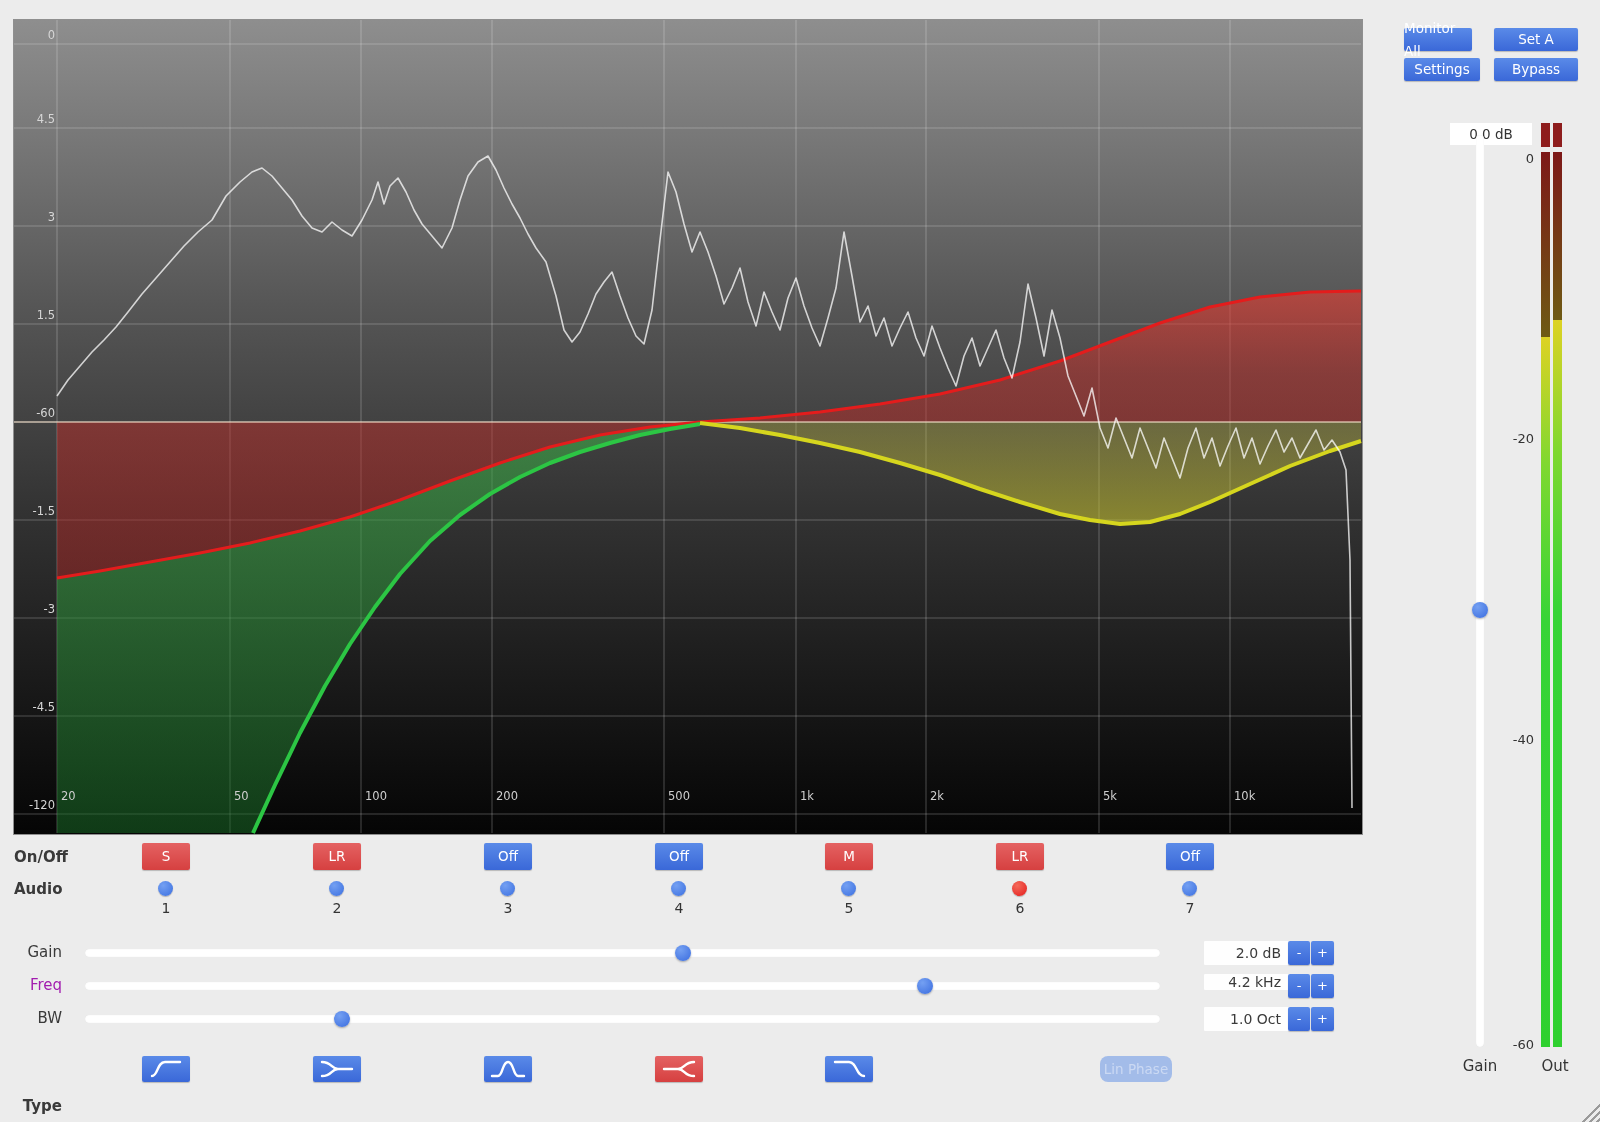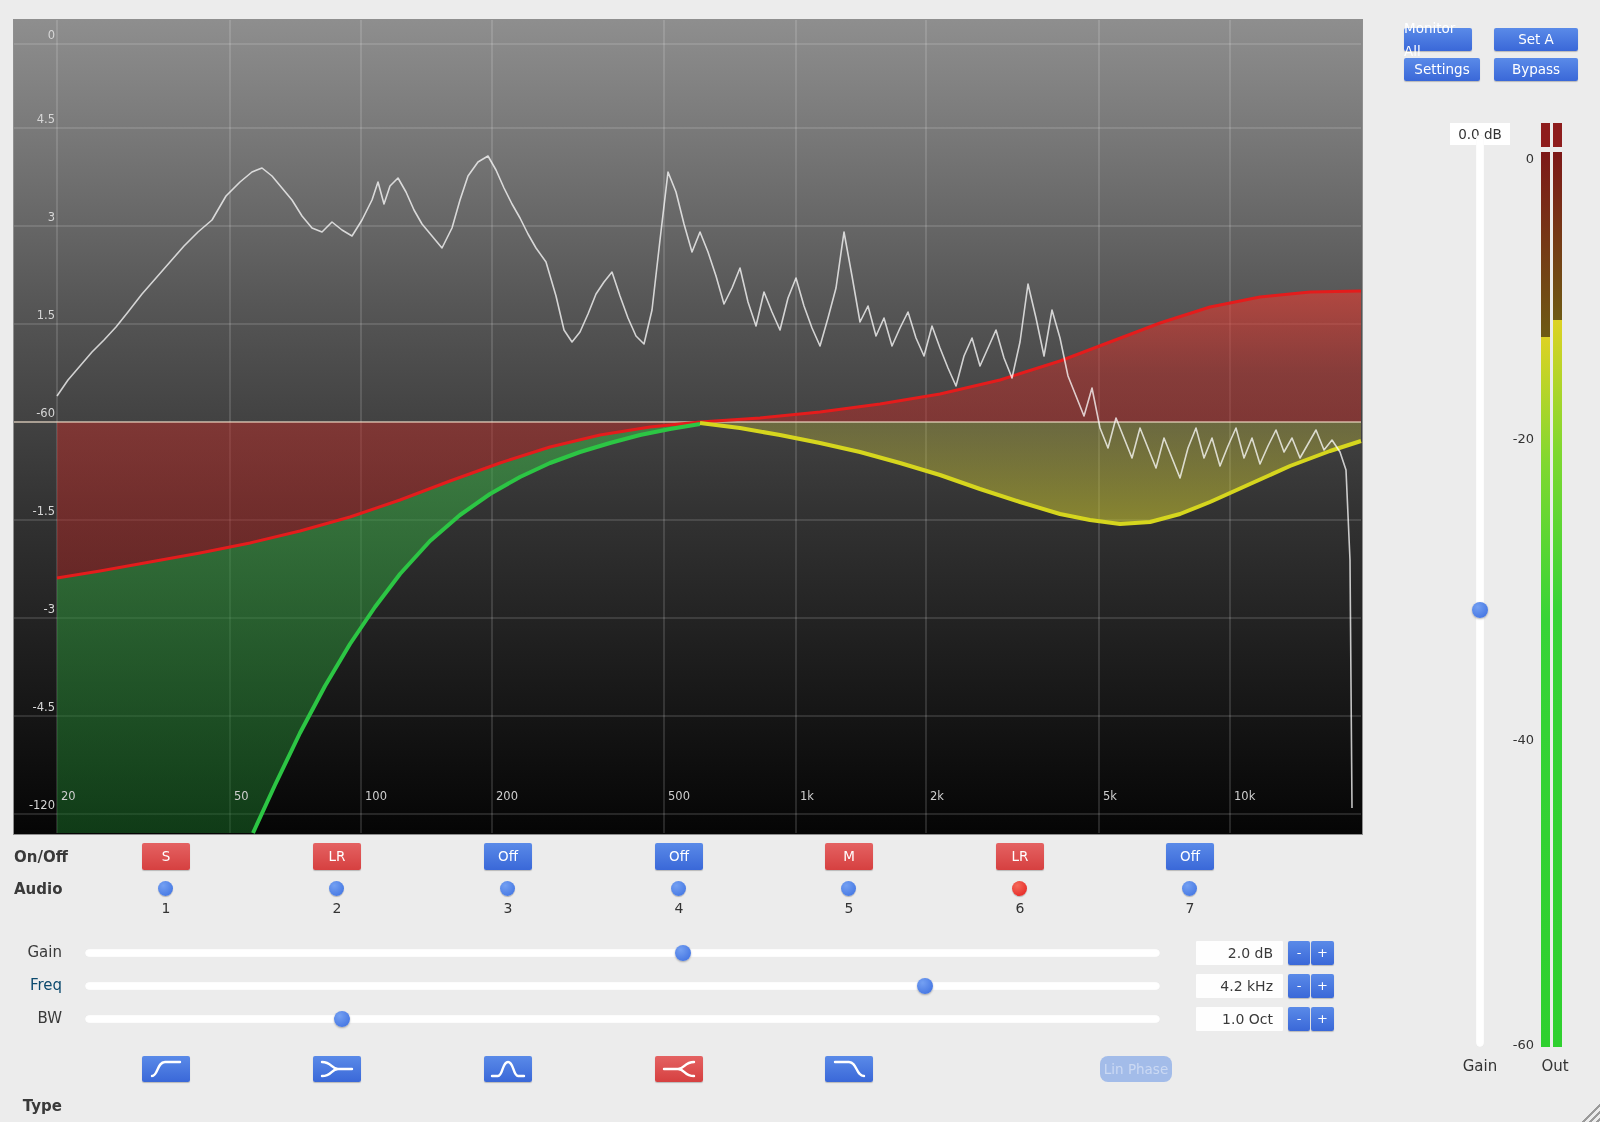--- a/index.html
+++ b/index.html
@@ -8,21 +8,21 @@
   .btn{position:absolute;display:flex;align-items:center;justify-content:center;color:#fff;
        font-size:13.5px;border-radius:2px;box-shadow:0 1px 1px rgba(0,0,0,.22);cursor:pointer;user-select:none;}
   .btn.blue{background:linear-gradient(#5a8ae8,#3a68d8);}
   .btn.red{background:linear-gradient(#e46262,#d64040);}
   .btn.disabled{background:#a3bce9;color:#cbd9f3;box-shadow:none;border-radius:8px;}
   .dot{position:absolute;border-radius:50%;background:radial-gradient(circle at 35% 30%,#74a0f2,#3b6fe0);box-shadow:0 1px 1px rgba(0,0,0,.25);cursor:pointer;}
   .dot.sel{background:radial-gradient(circle at 35% 30%,#f46a5a,#e41c1c);}
   .rowlabel{position:absolute;font-size:15px;color:#3a3a3a;text-align:right;font-weight:bold;}
   .track{position:absolute;background:#fff;border-radius:4px;box-shadow:inset 0 0 1px rgba(0,0,0,.15);cursor:pointer;}
   .thumb{position:absolute;width:16px;height:16px;border-radius:50%;background:radial-gradient(circle at 35% 30%,#74a0f2,#3a6cdf);box-shadow:0 1px 2px rgba(0,0,0,.3);cursor:pointer;}
-  .valuebox{position:absolute;background:#fefefe;color:#3a3a3a;font-size:14px;display:flex;align-items:center;justify-content:flex-end;padding-right:10px;box-sizing:border-box;border-radius:1px;}
+  .valuebox{position:absolute;background:#fefefe;color:#3a3a3a;font-size:14px;display:flex;align-items:center;justify-content:flex-end;padding-right:10px;box-sizing:border-box;border-radius:1px;margin-left:8px;}
   .graphwrap{position:absolute;left:13px;top:19px;width:1350px;height:816px;border:1px solid #8f8f8f;box-sizing:border-box;background:#111;}
   #title{position:absolute;left:0;top:2px;width:100%;text-align:center;font-size:15.5px;color:#2a2a2a;}
   #footer{position:absolute;left:8px;top:1096px;font-size:15px;color:#2e2e2e;}
   #resize-grip{position:absolute;right:0;bottom:0;width:22px;height:22px;
      background:repeating-linear-gradient(135deg,transparent 0 3px,#9a9a9a 3px 5px);
      clip-path:polygon(100% 0,100% 100%,0 100%);cursor:nwse-resize;}
 </style>
 </head>
 <body>
 
@@ -158,38 +158,38 @@
       <div class="dot" style="position: absolute; left: 1182px; top: 881px; width: 15px; height: 15px;"></div>
       <div style="position: absolute; left: 1176px; top: 900px; width: 28px; height: 18px; text-align: center; font-size: 14px; color: rgb(51, 51, 51);">7</div>
     </div>
   <div id="params">
       <div style="position: absolute; left: 14px; top: 943px; width: 48px; height: 18px; text-align: right; font-size: 15px; color: rgb(58, 58, 58);">Gain</div>
       <div class="track" style="position: absolute; left: 85px; top: 949px; width: 1075px; height: 8px;"></div>
       <div class="thumb" style="position: absolute; left: 674.7px; top: 945px; width: 16px; height: 16px;"></div>
       <div class="valuebox" style="position: absolute; left: 1196px; top: 941px; width: 87px; height: 24px;">2.0 dB</div>
       <div class="btn blue" style="position: absolute; left: 1288px; top: 941px; width: 22px; height: 24px; font-size: 13px; line-height: 24px;">-</div>
       <div class="btn blue" style="position: absolute; left: 1311px; top: 941px; width: 23px; height: 24px; font-size: 13px; line-height: 24px;">+</div>
-      <div style="position: absolute; left: 14px; top: 976px; width: 48px; height: 18px; text-align: right; font-size: 15px; color: #0c4a6e;">Freq</div>
+      <div style="position: absolute; left: 14px; top: 976px; width: 48px; height: 18px; text-align: right; font-size: 15px; color: #a21caf;">Freq</div>
       <div class="track" style="position: absolute; left: 85px; top: 982px; width: 1075px; height: 8px;"></div>
       <div class="thumb" style="position: absolute; left: 916.575px; top: 978px; width: 16px; height: 16px;"></div>
-      <div class="valuebox" style="position: absolute; left: 1196px; top: 974px; width: 87px; height: 24px;">4.2 kHz</div>
+      <div class="valuebox" style="position: absolute; left: 1196px; top: 974px; width: 87px; height: 16px;">4.2 kHz</div>
       <div class="btn blue" style="position: absolute; left: 1288px; top: 974px; width: 22px; height: 24px; font-size: 13px; line-height: 24px;">-</div>
       <div class="btn blue" style="position: absolute; left: 1311px; top: 974px; width: 23px; height: 24px; font-size: 13px; line-height: 24px;">+</div>
       <div style="position: absolute; left: 14px; top: 1009px; width: 48px; height: 18px; text-align: right; font-size: 15px; color: rgb(58, 58, 58);">BW</div>
       <div class="track" style="position: absolute; left: 85px; top: 1015px; width: 1075px; height: 8px;"></div>
       <div class="thumb" style="position: absolute; left: 333.925px; top: 1011px; width: 16px; height: 16px;"></div>
       <div class="valuebox" style="position: absolute; left: 1196px; top: 1007px; width: 87px; height: 24px;">1.0 Oct</div>
       <div class="btn blue" style="position: absolute; left: 1288px; top: 1007px; width: 22px; height: 24px; font-size: 13px; line-height: 24px;">-</div>
       <div class="btn blue" style="position: absolute; left: 1311px; top: 1007px; width: 23px; height: 24px; font-size: 13px; line-height: 24px;">+</div>
     </div>
 
   <div class="btn disabled" style="left:1100px;top:1056px;width:72px;height:26px;">Lin Phase</div>
 
   <div id="output-section">
-    <div class="abs" style="left:1450px;top:123px;width:60px;height:22px;background:#fff;display:flex;align-items:center;justify-content:center;font-size:13.5px;color:#333;">0.0 dB</div>
+    <div class="abs" style="left:1450px;top:123px;width:82px;height:22px;background:#fff;display:flex;align-items:center;justify-content:center;font-size:13.5px;color:#333;">0.0 dB</div>
     <div class="track" style="left:1476px;top:135px;width:8px;height:912px;"></div>
     <div class="thumb" id="vthumb" style="left: 1472px; top: 602.152px;"></div>
     <div id="meter">
         <div style="position: absolute; left: 1541px; top: 123px; width: 9px; height: 24px; background: rgb(142, 29, 29);"></div>
         <div style="position: absolute; left: 1541px; top: 152px; width: 9px; height: 185px; background: linear-gradient(rgb(125, 24, 24), rgb(110, 90, 20));"></div>
         <div style="position: absolute; left: 1541px; top: 337px; width: 9px; height: 710px; background: linear-gradient(rgb(221, 210, 36), rgb(127, 216, 48) 18%, rgb(55, 212, 55) 40%, rgb(47, 208, 47));"></div>
         <div style="position: absolute; left: 1553px; top: 123px; width: 9px; height: 24px; background: rgb(142, 29, 29);"></div>
         <div style="position: absolute; left: 1553px; top: 152px; width: 9px; height: 168px; background: linear-gradient(rgb(125, 24, 24), rgb(110, 90, 20));"></div>
         <div style="position: absolute; left: 1553px; top: 320px; width: 9px; height: 727px; background: linear-gradient(rgb(221, 210, 36), rgb(127, 216, 48) 18%, rgb(55, 212, 55) 40%, rgb(47, 208, 47));"></div>
         <div style="position: absolute; left: 1478px; top: 151px; width: 56px; height: 16px; text-align: right; font-size: 13px; color: rgb(51, 51, 51);">0</div>

